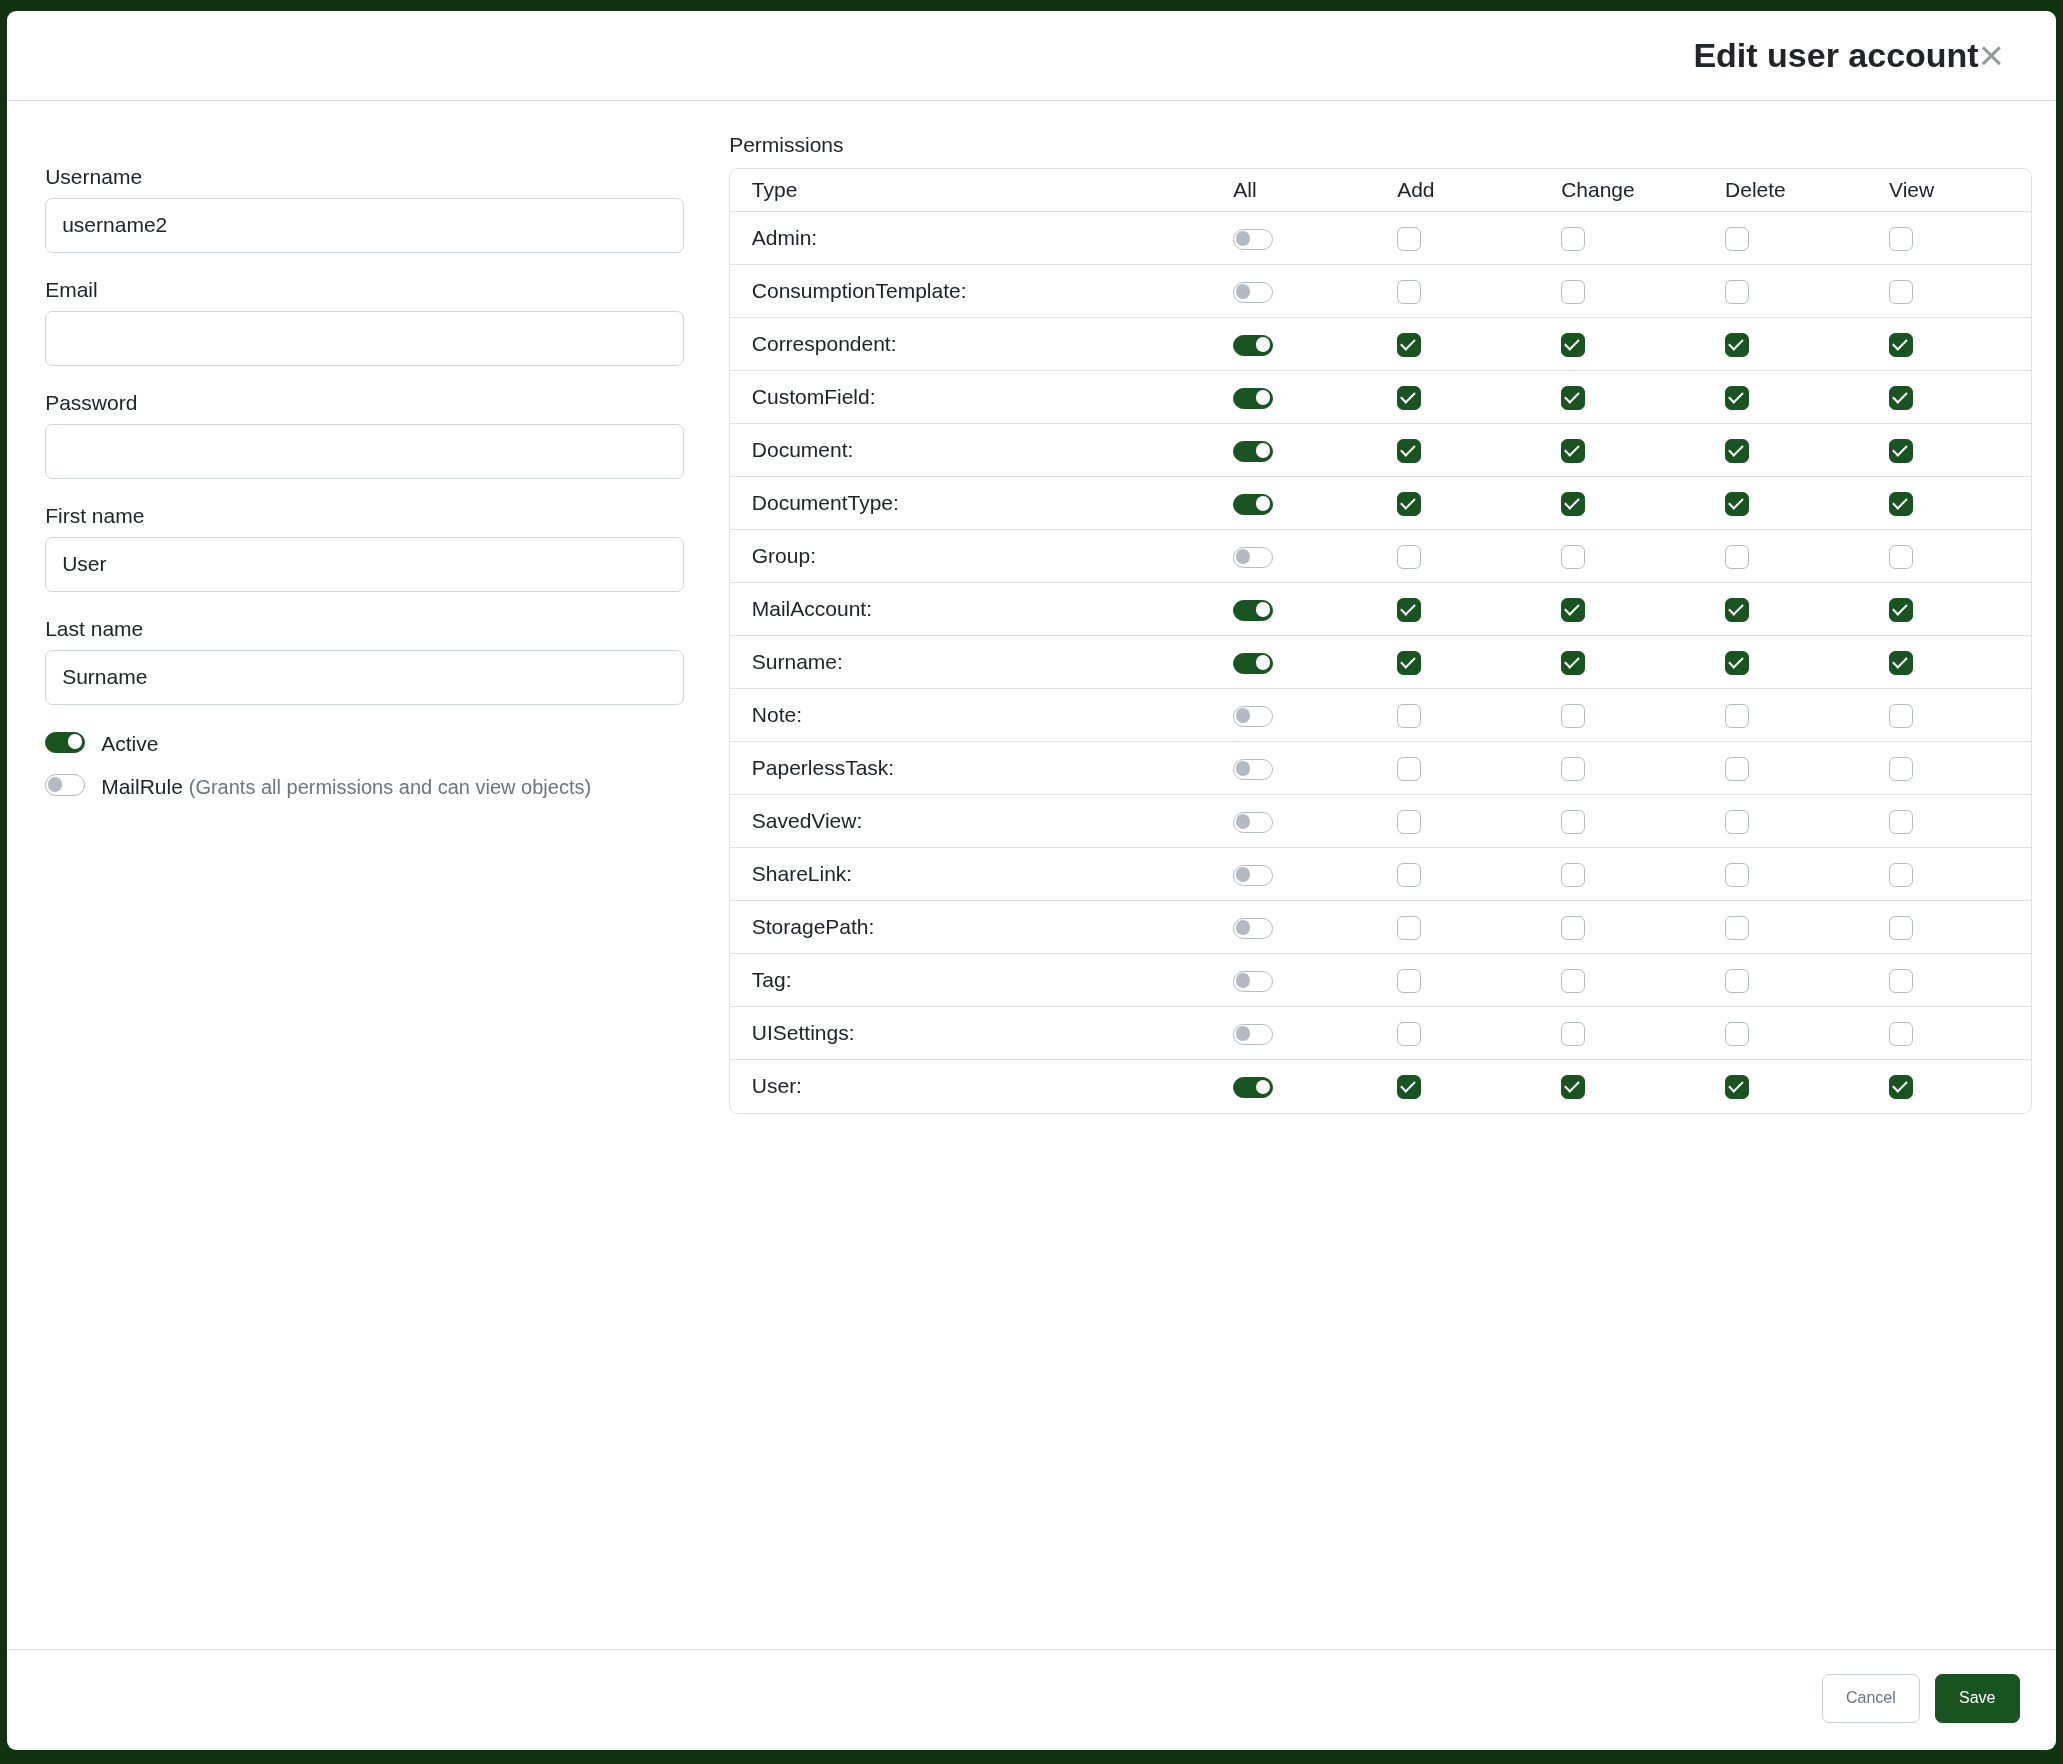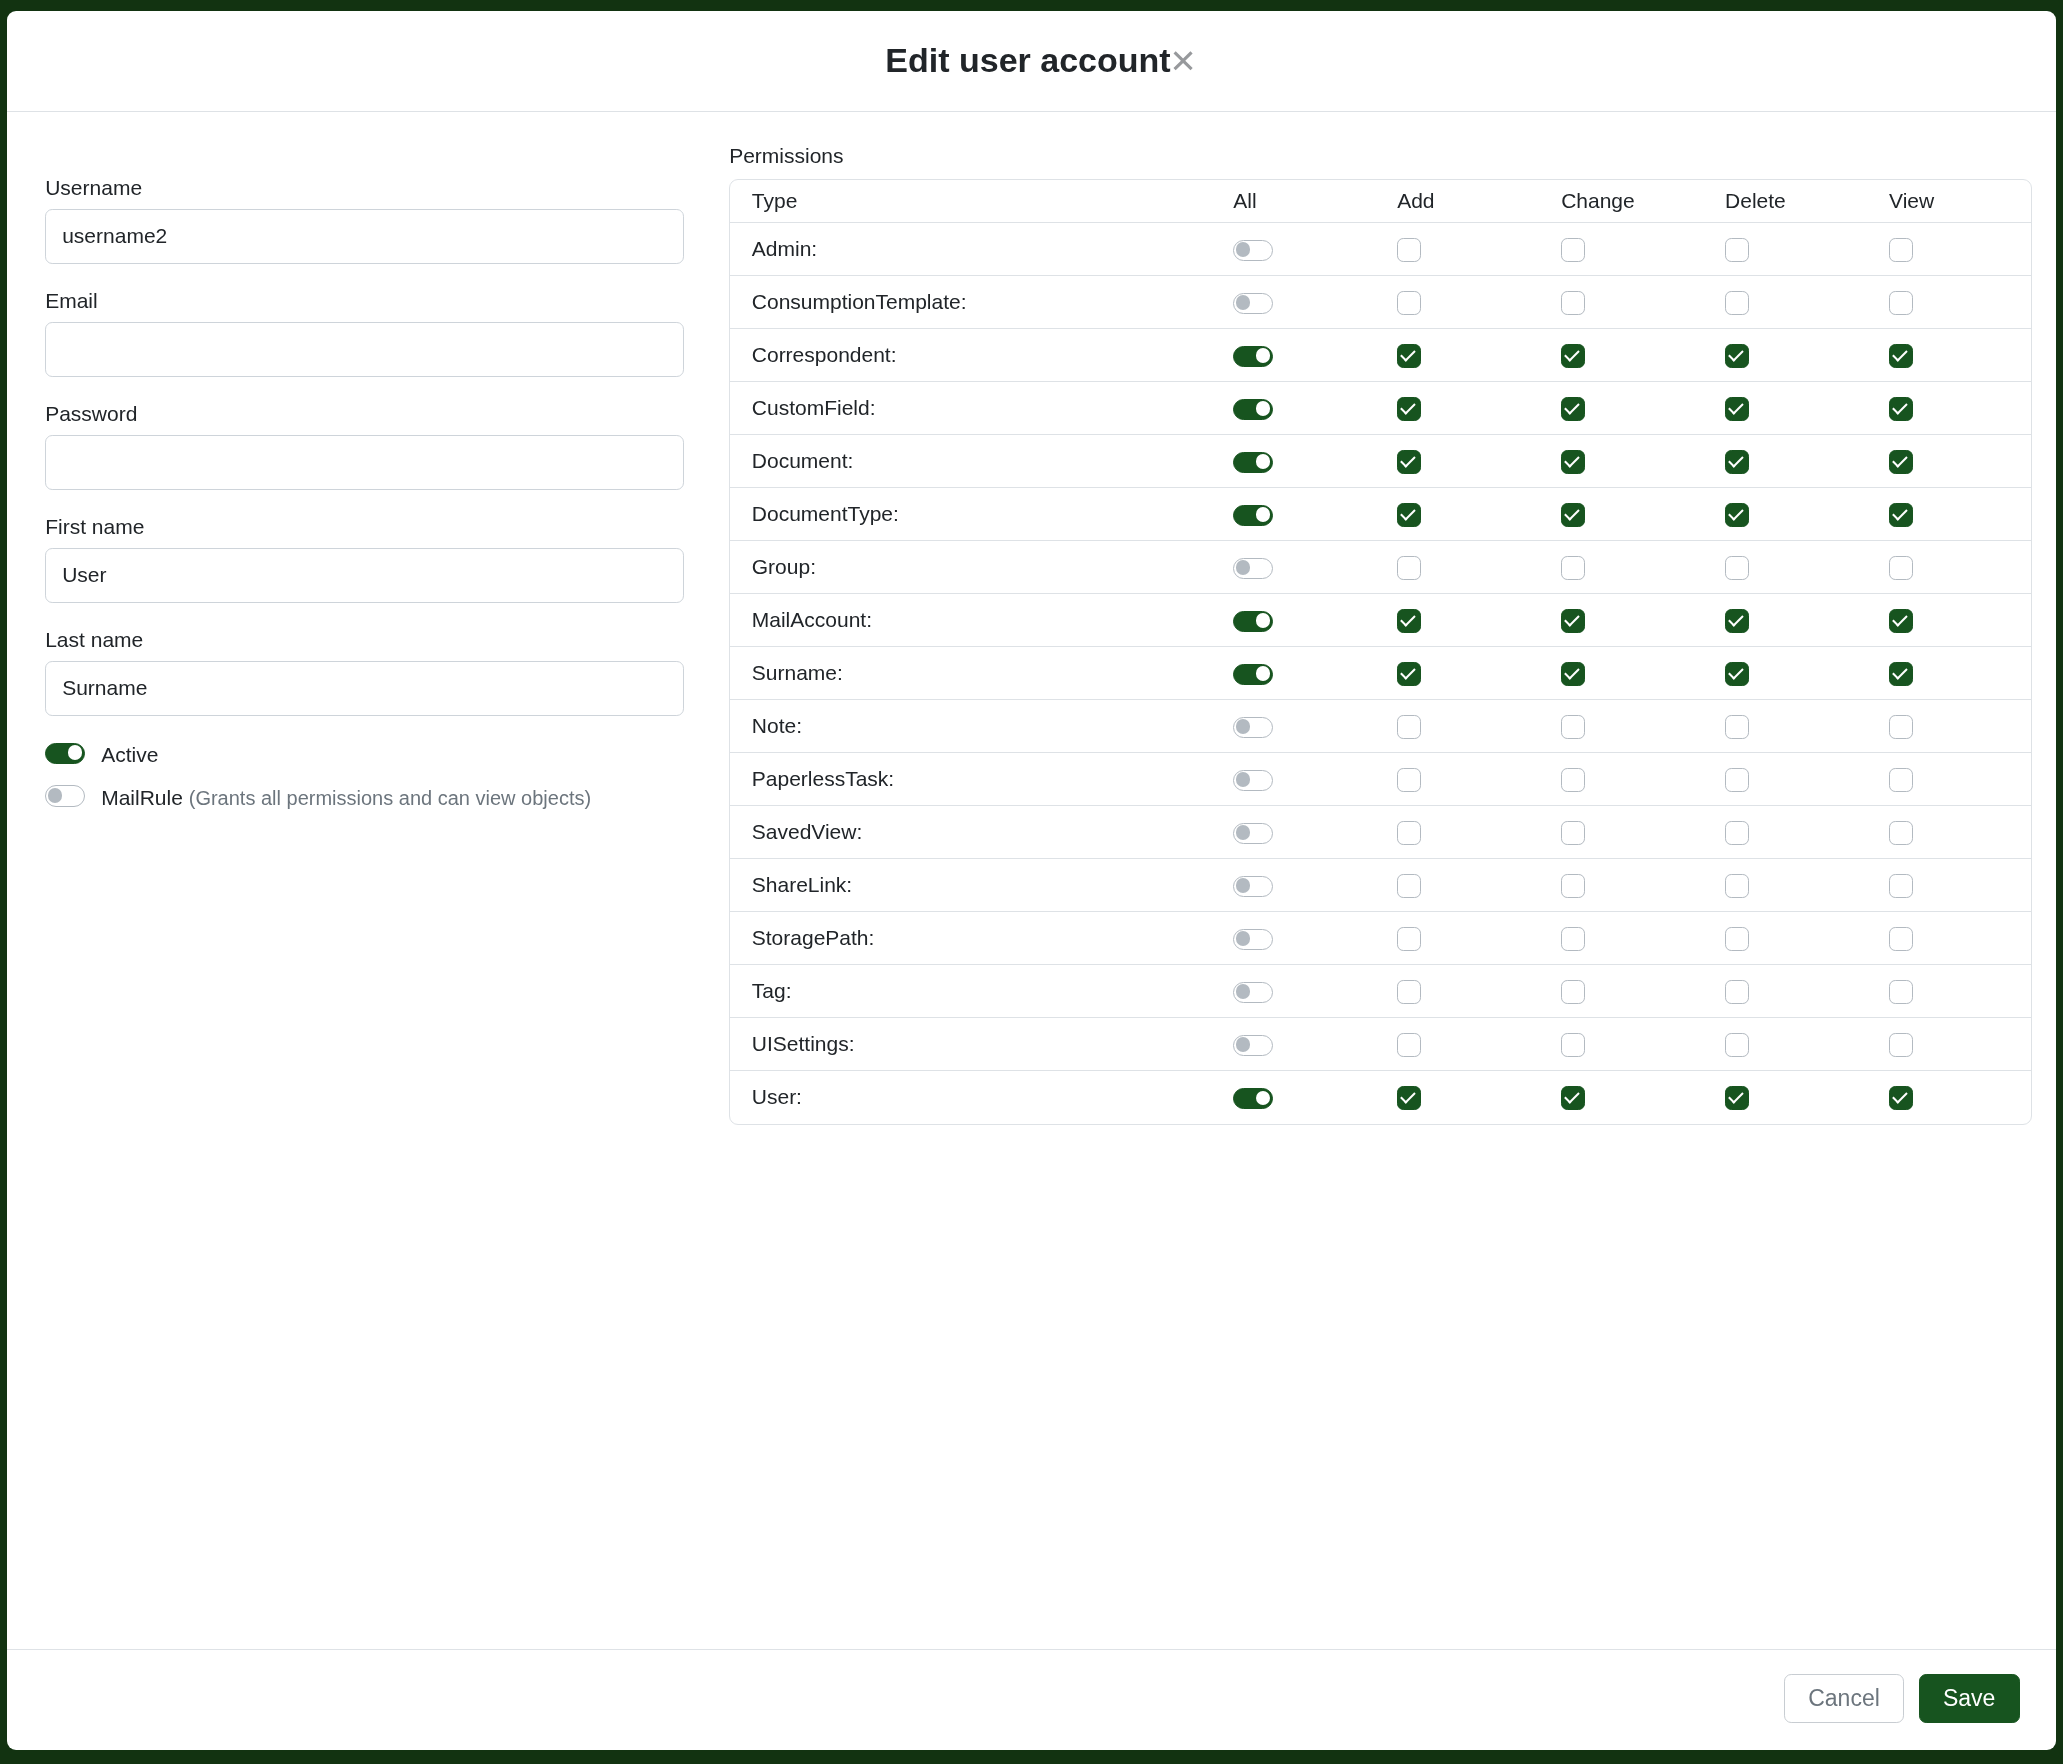--- a/index.html
+++ b/index.html
@@ -21,26 +21,26 @@
   .modal{
     position:absolute;
     top:10.8px;left:7.2px;right:7.2px;bottom:14.4px;
     background:#fff;
     border-radius:9px;
     display:flex;
     flex-direction:column;
     overflow:hidden;
   }
   .modal-header{
-    height:101px;
+    height:90px;
     flex:0 0 auto;
     display:flex;
     align-items:center;
-    justify-content:center;
-    padding:0 20px 0 38px;
+    justify-content:flex-end;
+    padding:0 52px 0 38px;
     border-bottom:0.9px solid var(--border);
   }
   .modal-title{
     font-size:34px;
     font-weight:700;
     color:var(--text);
   }
   .close{
     font-size:43px;
     font-weight:300;
@@ -191,21 +191,21 @@
     border-top:0.9px solid var(--border);
     padding:23.4px 36px 27px;
     display:flex;
     justify-content:flex-end;
     align-items:center;
     gap:14.4px;
   }
   .btn{
     height:49px;
     border-radius:7.2px;
-    font-size:23px;
+    font-size:16px;
     font-family:"Liberation Sans", sans-serif;
     padding:0 23.4px;
     cursor:pointer;
     text-align:right;
   }
   .btn-cancel{
     background:#fff;
     color:var(--muted);
     border:0.9px solid #c8cdd2;
   }

